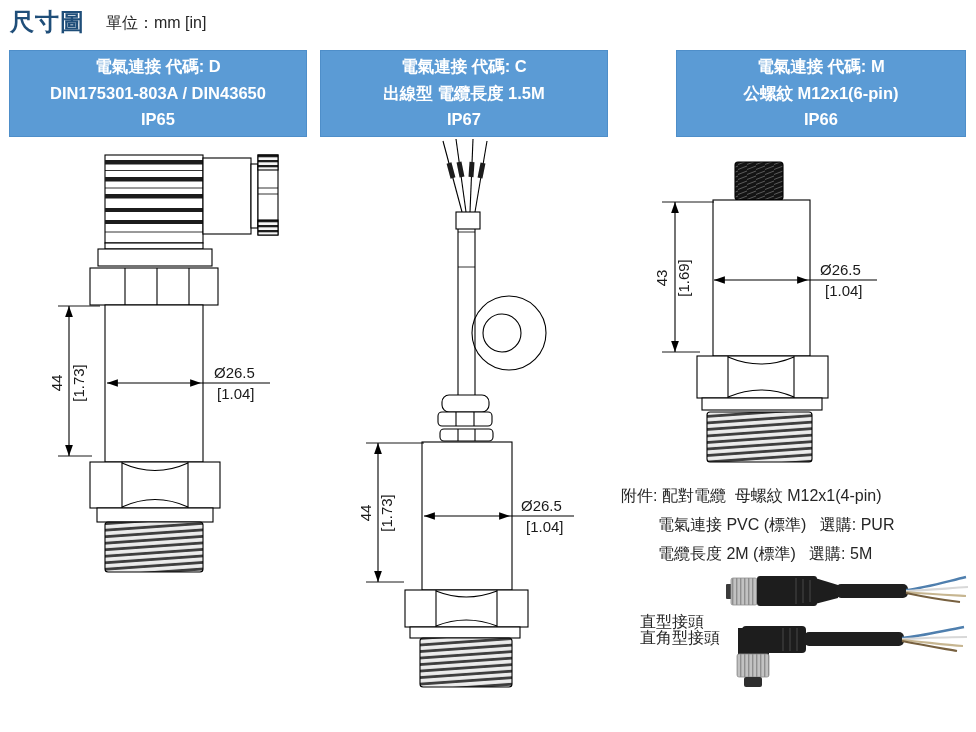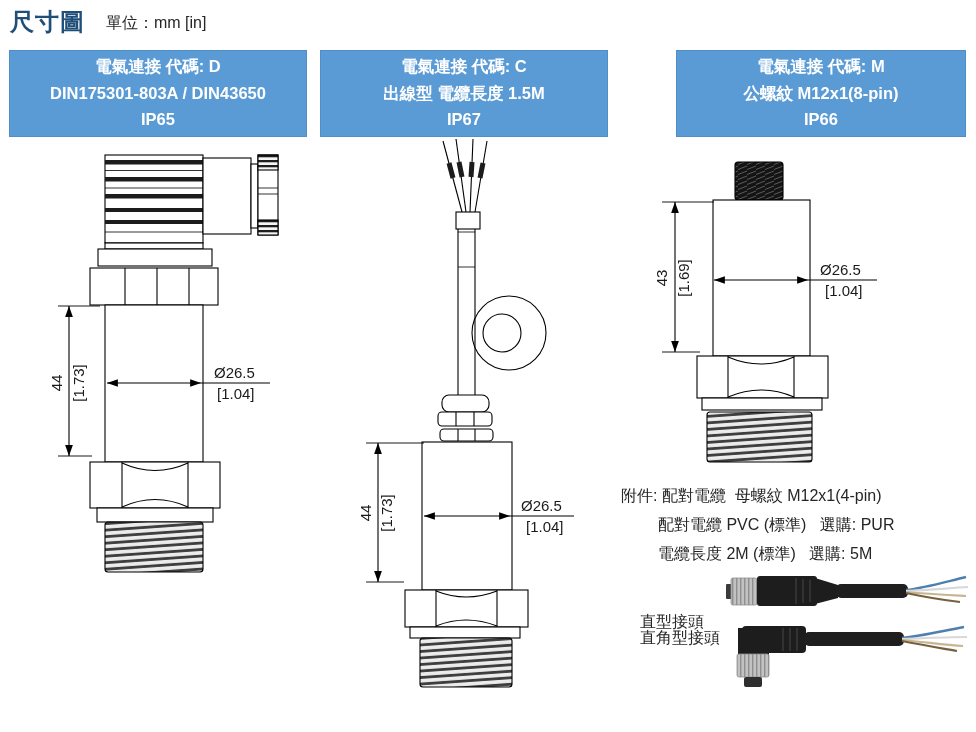--- a/index.html
+++ b/index.html
@@ -51,21 +51,21 @@
     <div>DIN175301-803A / DIN43650</div>
     <div>IP65</div>
   </div>
   <div class="hdr hdr2">
     <div>電氣連接  代碼: C</div>
     <div>出線型 電纜長度 1.5M</div>
     <div>IP67</div>
   </div>
   <div class="hdr hdr3">
     <div>電氣連接  代碼: M</div>
-    <div>公螺紋 M12x1(8-pin)</div>
+    <div>公螺紋 M12x1(6-pin)</div>
     <div>IP66</div>
   </div>
 
   <svg class="art" viewBox="0 0 976 732">
     <defs>
       <marker id="arr" viewBox="0 0 10 8" refX="9.5" refY="4" markerWidth="11" markerHeight="9" orient="auto-start-reverse">
         <path d="M0.5,0.8 L9.5,4 L0.5,7.2 Z" fill="#000"></path>
       </marker>
       <pattern id="pthr" width="14" height="6.5" patternUnits="userSpaceOnUse" patternTransform="rotate(-4)">
         <rect width="14" height="6.5" fill="#ececec"></rect>
@@ -258,18 +258,18 @@
       <g fill="none">
         <path d="M902,638 C922,636 942,631 964,627" stroke="#4f7fae" stroke-width="2.4"></path>
         <path d="M902,639 C927,638 948,637 967,637" stroke="#d8d8d8" stroke-width="2.2"></path>
         <path d="M902,640 C925,642 945,645 963,646" stroke="#c7b691" stroke-width="2.2"></path>
         <path d="M902,641 C922,645 940,648 957,651" stroke="#77603f" stroke-width="2.2"></path>
       </g>
     </g>
   </svg>
 
   <div class="acc-line acc1">附件: 配對電纜  母螺紋 M12x1(4-pin)</div>
-  <div class="acc-line acc2">配對電纜 PVC (標準)   選購: PUR</div>
+  <div class="acc-line acc2">電氣連接 PVC (標準)   選購: PUR</div>
   <div class="acc-line acc3">電纜長度 2M (標準)   選購: 5M</div>
   <div class="conn-label lbl-straight">直型接頭</div>
   <div class="conn-label lbl-angle">直角型接頭</div>
 
 </div>
 
 </body></html>

